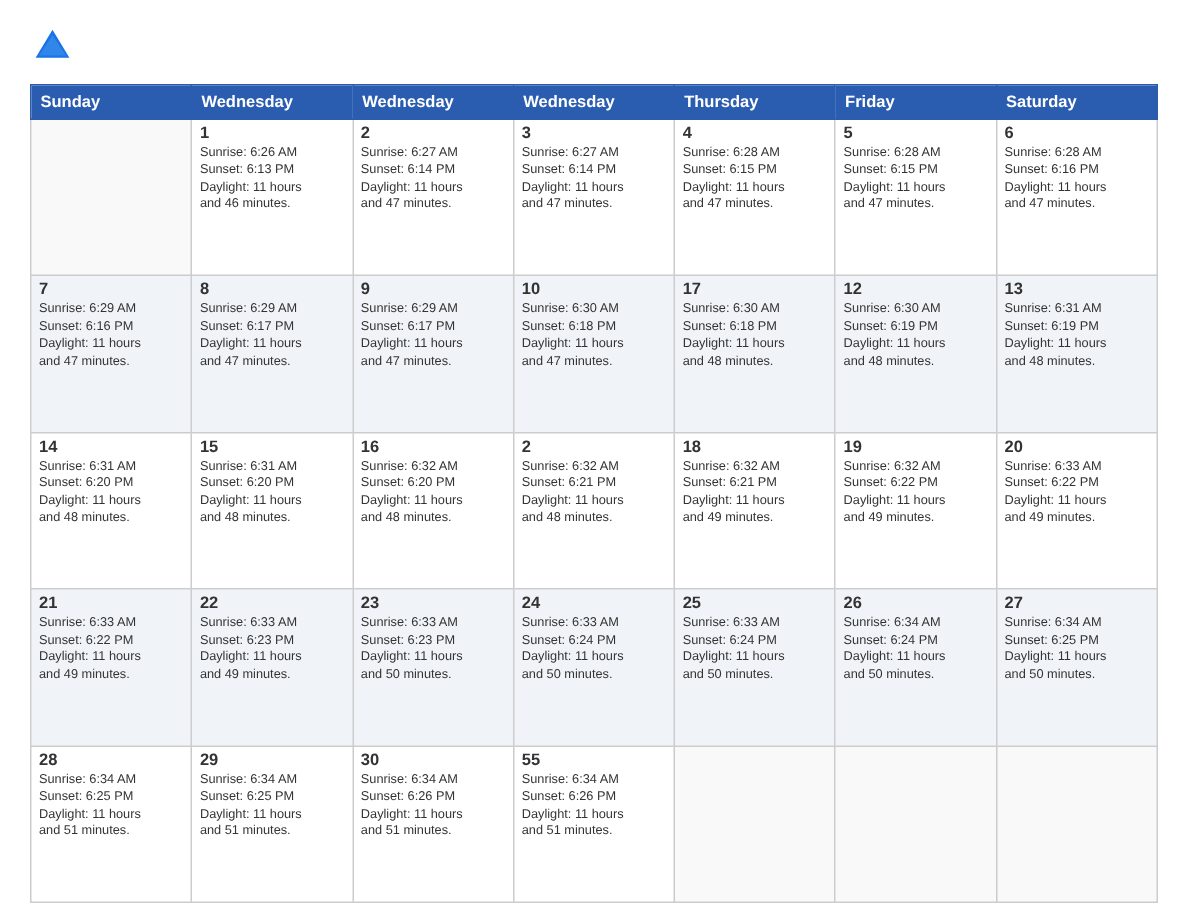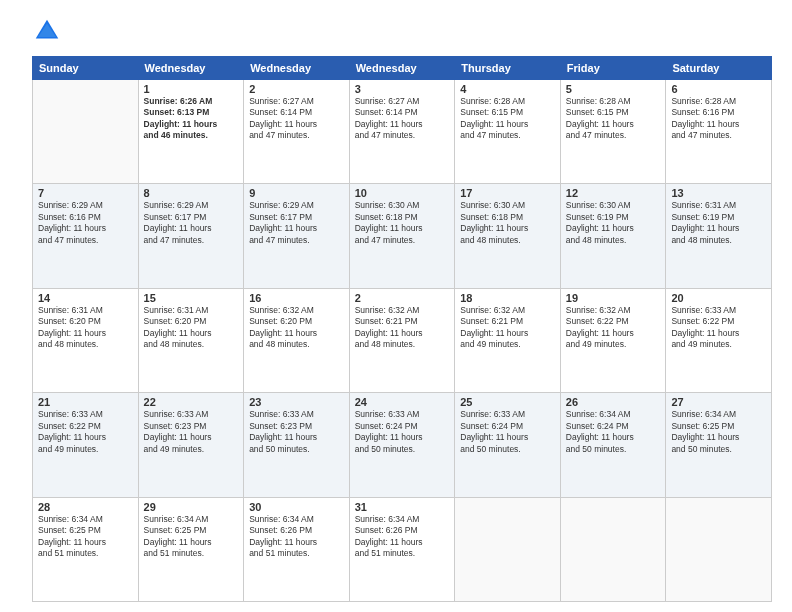--- a/index.html
+++ b/index.html
@@ -6,21 +6,21 @@
     body {
       font-family: Arial, sans-serif;
       background: #fff;
       width: 792px;
       height: 612px;
       overflow: hidden;
     }
     .page {
       width: 792px;
       height: 612px;
-      padding: 16px 20px 10px 32px;
+      padding: 16px 20px 10px 20px;
       display: flex;
       flex-direction: column;
     }
     .header {
       display: flex;
       justify-content: space-between;
       align-items: flex-start;
       margin-bottom: 10px;
     }
     .logo {
@@ -123,21 +123,21 @@
           <th>Thursday</th>
           <th>Friday</th>
           <th>Saturday</th>
         </tr>
     </thead>
     <tbody id="calendar-body">
     <tr>
           <td class="empty-cell"></td>
           <td>
             <span class="day-number">1</span>
-            <div class="cell-text" style="white-space: pre-line; font-weight: bold;">Sunrise: 6:26 AM
+            <div class="cell-text" style="white-space: pre-line;">Sunrise: 6:26 AM
 Sunset: 6:13 PM
 Daylight: 11 hours
 and 46 minutes.</div>
           </td>
           <td>
             <span class="day-number">2</span>
             <div class="cell-text" style="white-space: pre-line;">Sunrise: 6:27 AM
 Sunset: 6:14 PM
 Daylight: 11 hours
 and 47 minutes.</div>
@@ -340,21 +340,21 @@
 and 51 minutes.</div>
           </td>
           <td>
             <span class="day-number">30</span>
             <div class="cell-text" style="white-space: pre-line;">Sunrise: 6:34 AM
 Sunset: 6:26 PM
 Daylight: 11 hours
 and 51 minutes.</div>
           </td>
           <td>
-            <span class="day-number">31</span>
+            <span class="day-number">55</span>
             <div class="cell-text" style="white-space: pre-line;">Sunrise: 6:34 AM
 Sunset: 6:26 PM
 Daylight: 11 hours
 and 51 minutes.</div>
           </td>
           <td class="empty-cell"></td>
           <td class="empty-cell"></td>
           <td class="empty-cell"></td>
         </tr>
       </tbody>

